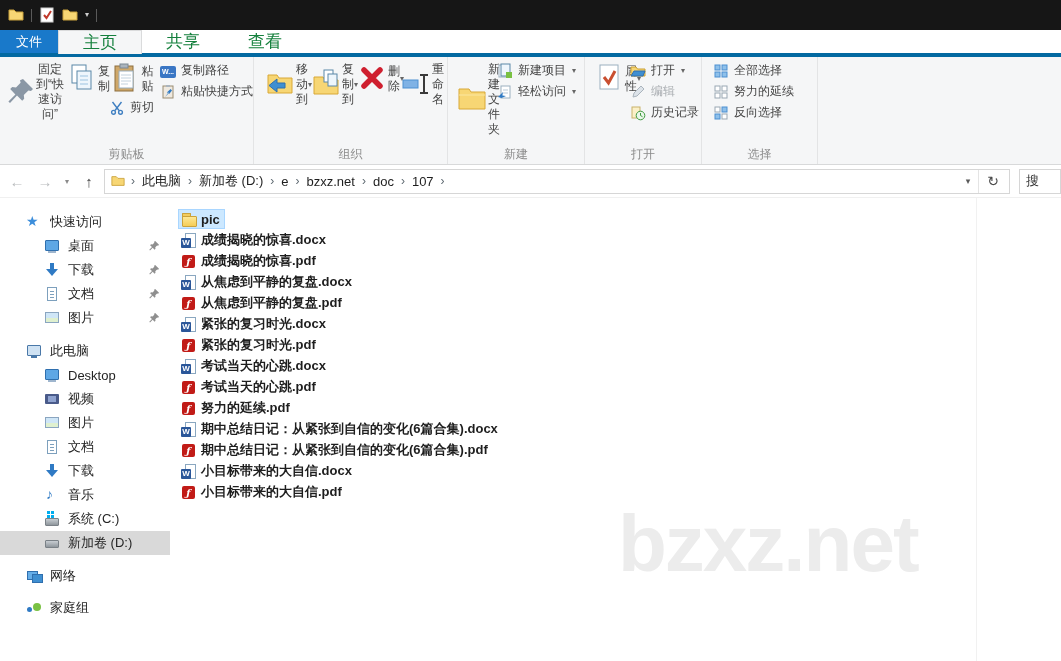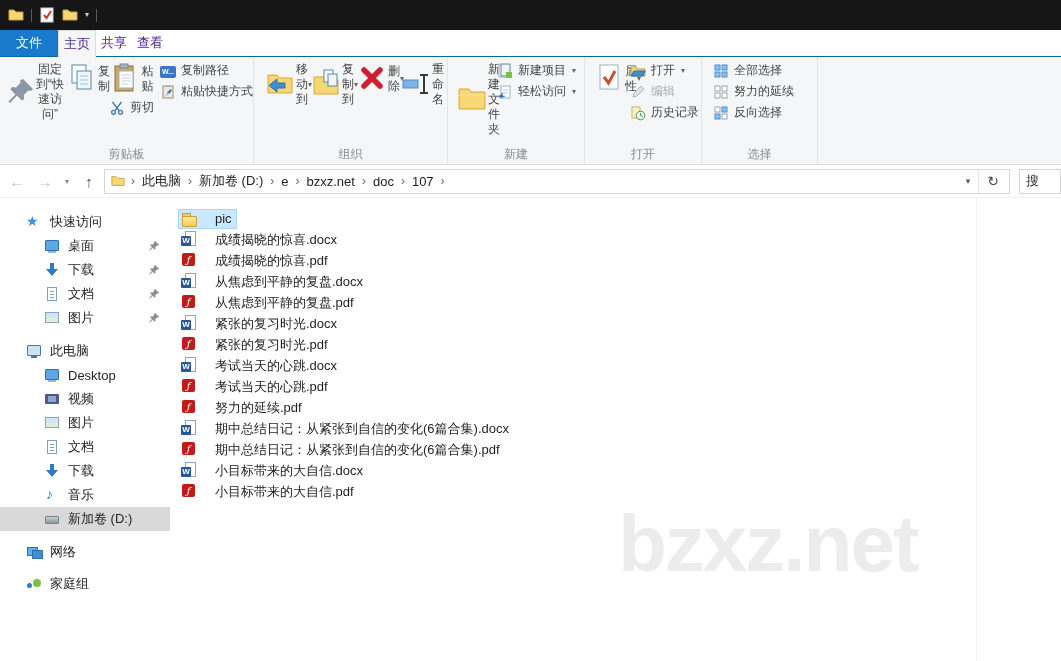--- a/index.html
+++ b/index.html
@@ -8,23 +8,23 @@
   *{box-sizing:border-box;}
 
   
   .titlebar{height:30px;background:#161616;display:flex;align-items:center;padding-left:8px;}
   .qat{display:flex;align-items:center;gap:7px;}
   .qat svg{display:block;}
   .qat-divider{width:1px;height:13px;background:#5a5a5a;}
   .qat-dd{color:#cfcfcf;font-size:8px;line-height:8px;}
 
   
-  .tabrow{height:27px;background:#fff;display:flex;align-items:stretch;border-bottom:1px solid #0369a1;position:relative;}
+  .tabrow{height:27px;background:#fff;display:flex;align-items:stretch;border-bottom:4px solid #0369a1;position:relative;}
   .tab-file{background:#1979ca;color:#fff;font-size:13px;display:flex;align-items:center;padding:0 16px;}
-  .tab{color:#4c1d95;font-size:13px;display:flex;align-items:center;padding:0 5px;}
+  .tab{color:#15803d;font-size:17px;display:flex;align-items:center;padding:0 24px;}
   .tab.active{background:#f5f6f7;border:1px solid #dadbdc;border-bottom:none;margin-bottom:-1px;}
 
   
   .ribbon{height:108px;background:#f5f6f7;border-bottom:1px solid #d8d9da;display:flex;align-items:stretch;}
   .rgroup{position:relative;border-right:1px solid #e3e4e5;display:flex;align-items:flex-start;padding:3px 2px 16px 2px;}
   .rgroup-label{position:absolute;bottom:1px;left:0;right:0;text-align:center;font-size:12px;color:#8b8b8b;}
   .bigbtn{display:flex;flex-direction:row;align-items:center;padding:2px 2px;font-size:12px;color:#444;line-height:15px;text-align:center;word-break:break-all;}
   .bigbtn svg{width:32px;height:32px;margin-bottom:1px;flex:none;}
   .bigbtn .dd{font-size:8px;line-height:7px;color:#666;}
   .smallbtn{display:flex;align-items:center;height:21px;font-size:12px;color:#444;padding:0 3px;gap:5px;white-space:nowrap;}
@@ -78,21 +78,21 @@
   .drive-c-icon::before{content:"";position:absolute;left:1px;right:1px;top:7px;height:6px;background:linear-gradient(#c8cdd2,#8f969c);border:1px solid #7a8187;border-radius:1px;}
   .drive-c-icon::after{content:"";position:absolute;left:3px;top:0;width:3px;height:3px;background:#00adef;box-shadow:4px 0 0 #00adef,0 4px 0 #00adef,4px 4px 0 #00adef;}
   .network-icon::before{content:"";position:absolute;left:1px;top:3px;width:9px;height:7px;background:#66aee8;border:1px solid #2f6fae;}
   .network-icon::after{content:"";position:absolute;left:6px;top:6px;width:9px;height:7px;background:#3f8fd1;border:1px solid #2f6fae;}
   .homegroup-icon::before{content:"";position:absolute;left:7px;top:3px;width:8px;height:8px;border-radius:50%;background:#7ac143;}
   .homegroup-icon::after{content:"";position:absolute;left:1px;top:7px;width:5px;height:5px;border-radius:50%;background:#2f7ac4;}
 
   
   .filepane{flex:1;padding:10px 0 0 8px;position:relative;}
   .file-row{height:21px;display:flex;align-items:center;}
-  .finner{display:inline-flex;align-items:flex-start;gap:18px;padding:1px 4px 1px 2px;border:1px solid transparent;}
+  .finner{display:inline-flex;align-items:flex-end;gap:4px;padding:1px 4px 1px 2px;border:1px solid transparent;font-weight:bold;}
   .finner.selected{background:#cce8ff;border-color:#a9d6ff;}
   .fname{font-size:13px;color:#1e1e1e;white-space:nowrap;}
   .ficon{width:16px;height:16px;flex:none;position:relative;display:inline-block;}
   .folder-icon::before{content:"";position:absolute;left:1px;top:2px;width:7px;height:4px;background:#f3cc5f;border:1px solid #caa23c;border-bottom:none;border-radius:1px 1px 0 0;}
   .folder-icon::after{content:"";position:absolute;left:1px;top:5px;width:13px;height:9px;background:linear-gradient(#fde896,#f5cd57);border:1px solid #caa23c;border-radius:1px;}
   .word-icon::after{content:"";position:absolute;right:1px;top:0;width:9px;height:13px;background:#fff;border:1px solid #8aa7c0;}
   .word-icon::before{content:"W";position:absolute;left:0;bottom:1px;width:10px;height:10px;background:#2a5699;color:#fff;
     font-size:8px;font-weight:bold;line-height:10px;text-align:center;z-index:1;border-radius:1px;}
   .pdf-icon::before{content:"";position:absolute;left:1px;top:1px;width:13px;height:13px;background:#c11b17;border-radius:2px;}
   .pdf-icon::after{content:"ƒ";position:absolute;left:1px;top:1px;width:13px;height:13px;color:#fff;
@@ -443,20 +443,24 @@
         <div class="side-item">
           <span class="sicon downloads-icon"></span>
           <span class="side-label">下载</span>
         </div>
 
         <div class="side-item">
           <span class="sicon music-icon"></span>
           <span class="side-label">音乐</span>
         </div>
 
+        <div class="side-item">
+          <span class="sicon drive-c-icon"></span>
+          <span class="side-label">系统 (C:)</span>
+        </div>
 
         <div class="side-item selected">
           <span class="sicon drive-icon"></span>
           <span class="side-label">新加卷 (D:)</span>
         </div>
 
 
       </div>
 
     <div class="side-gap"></div>

